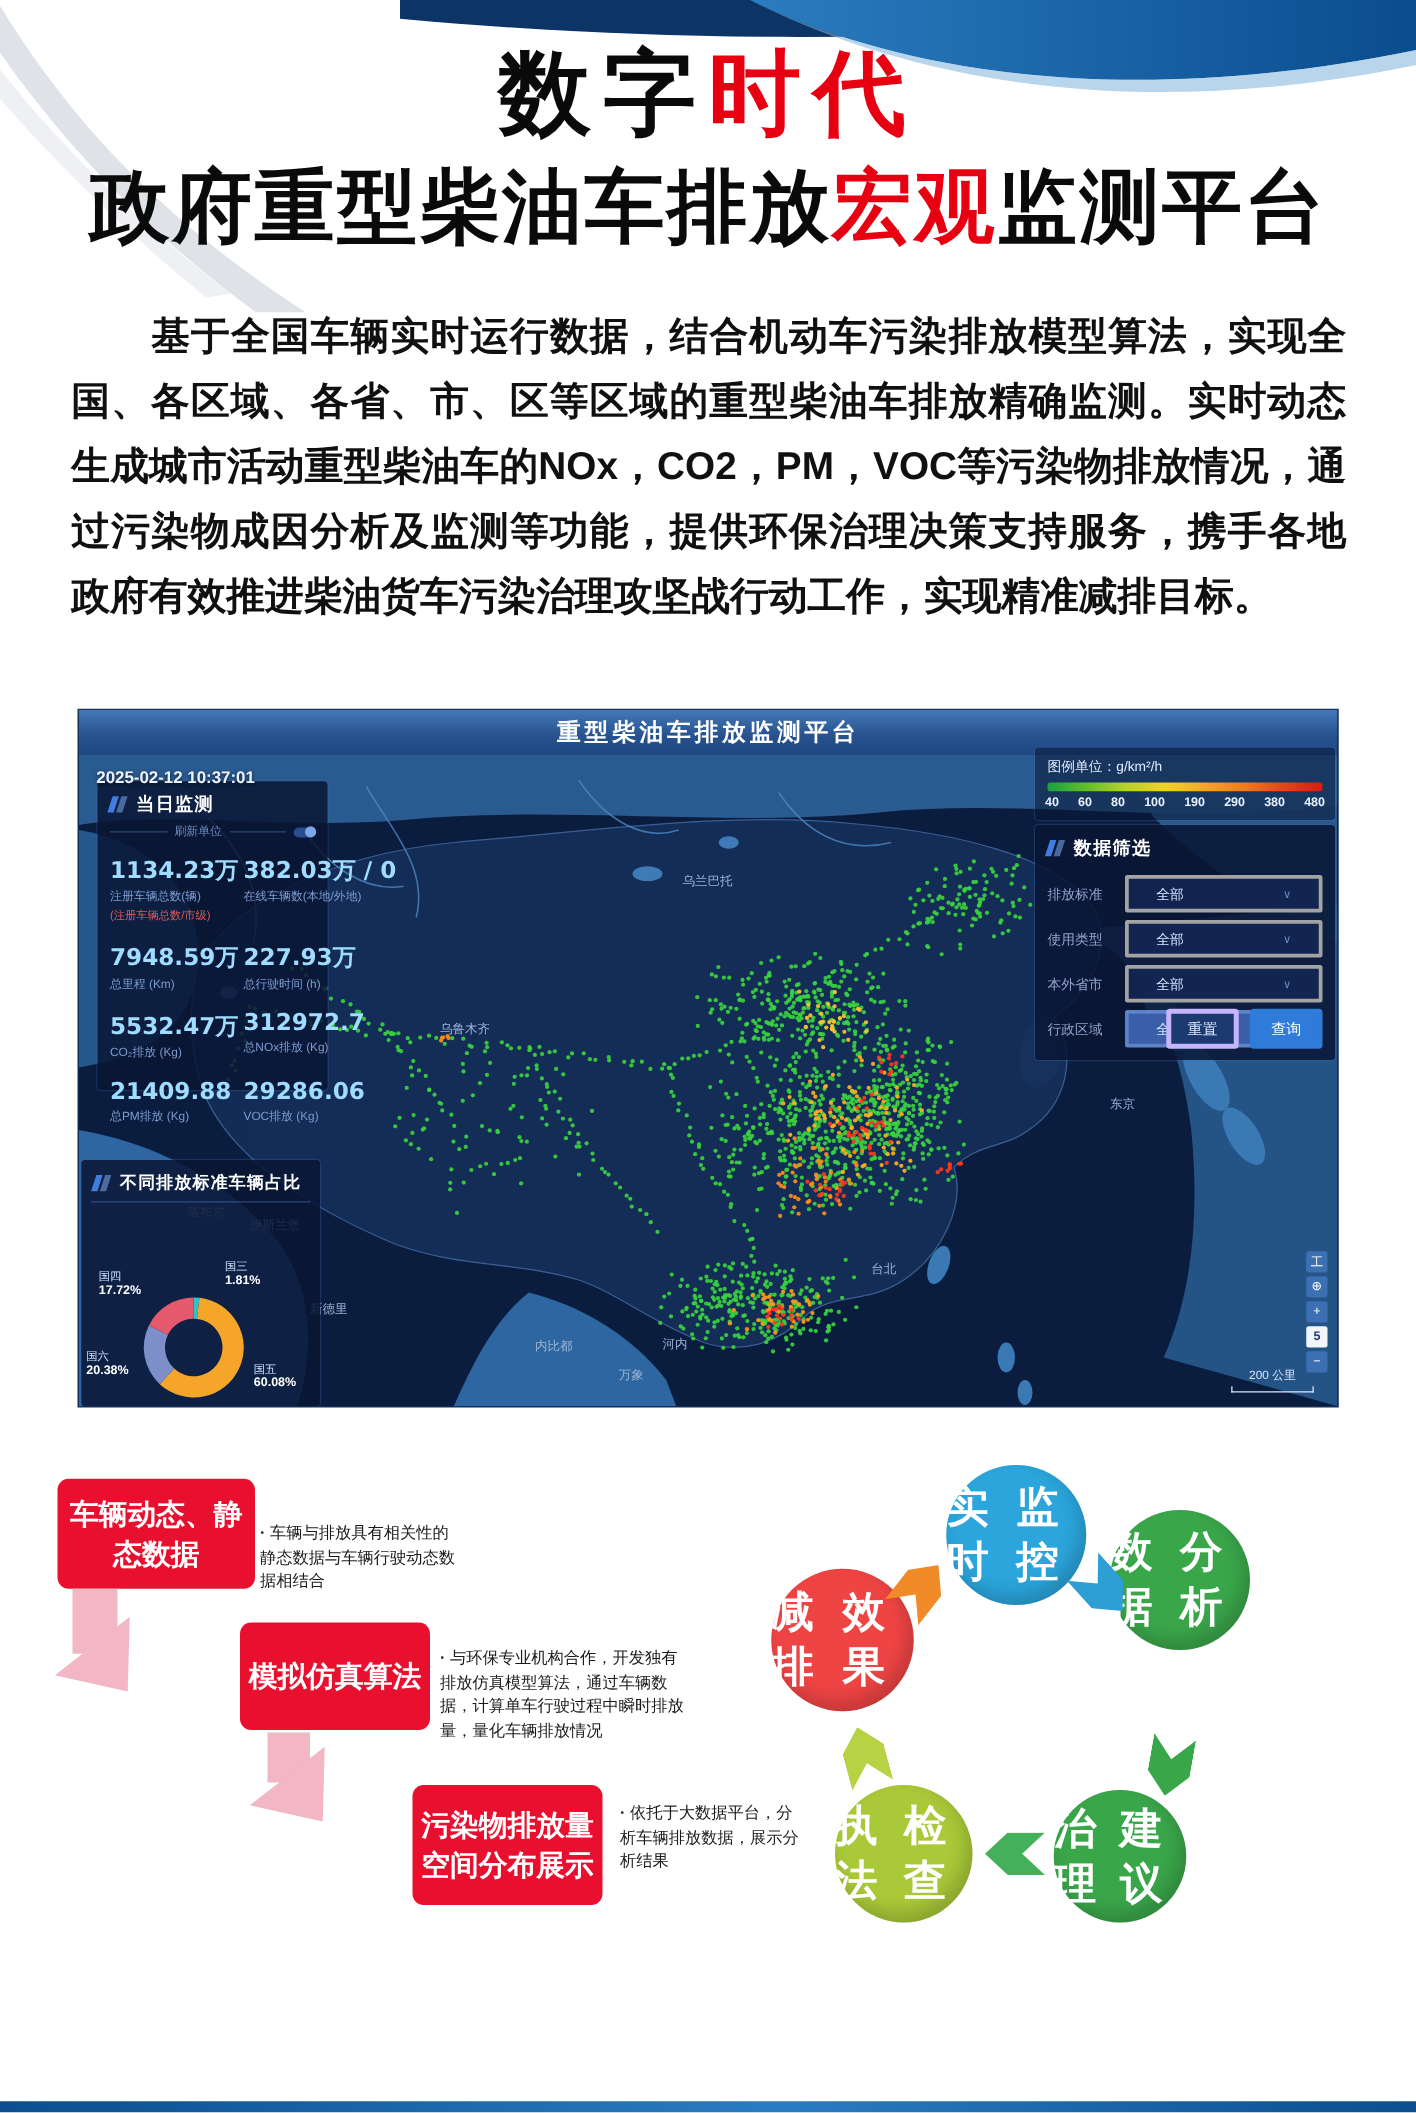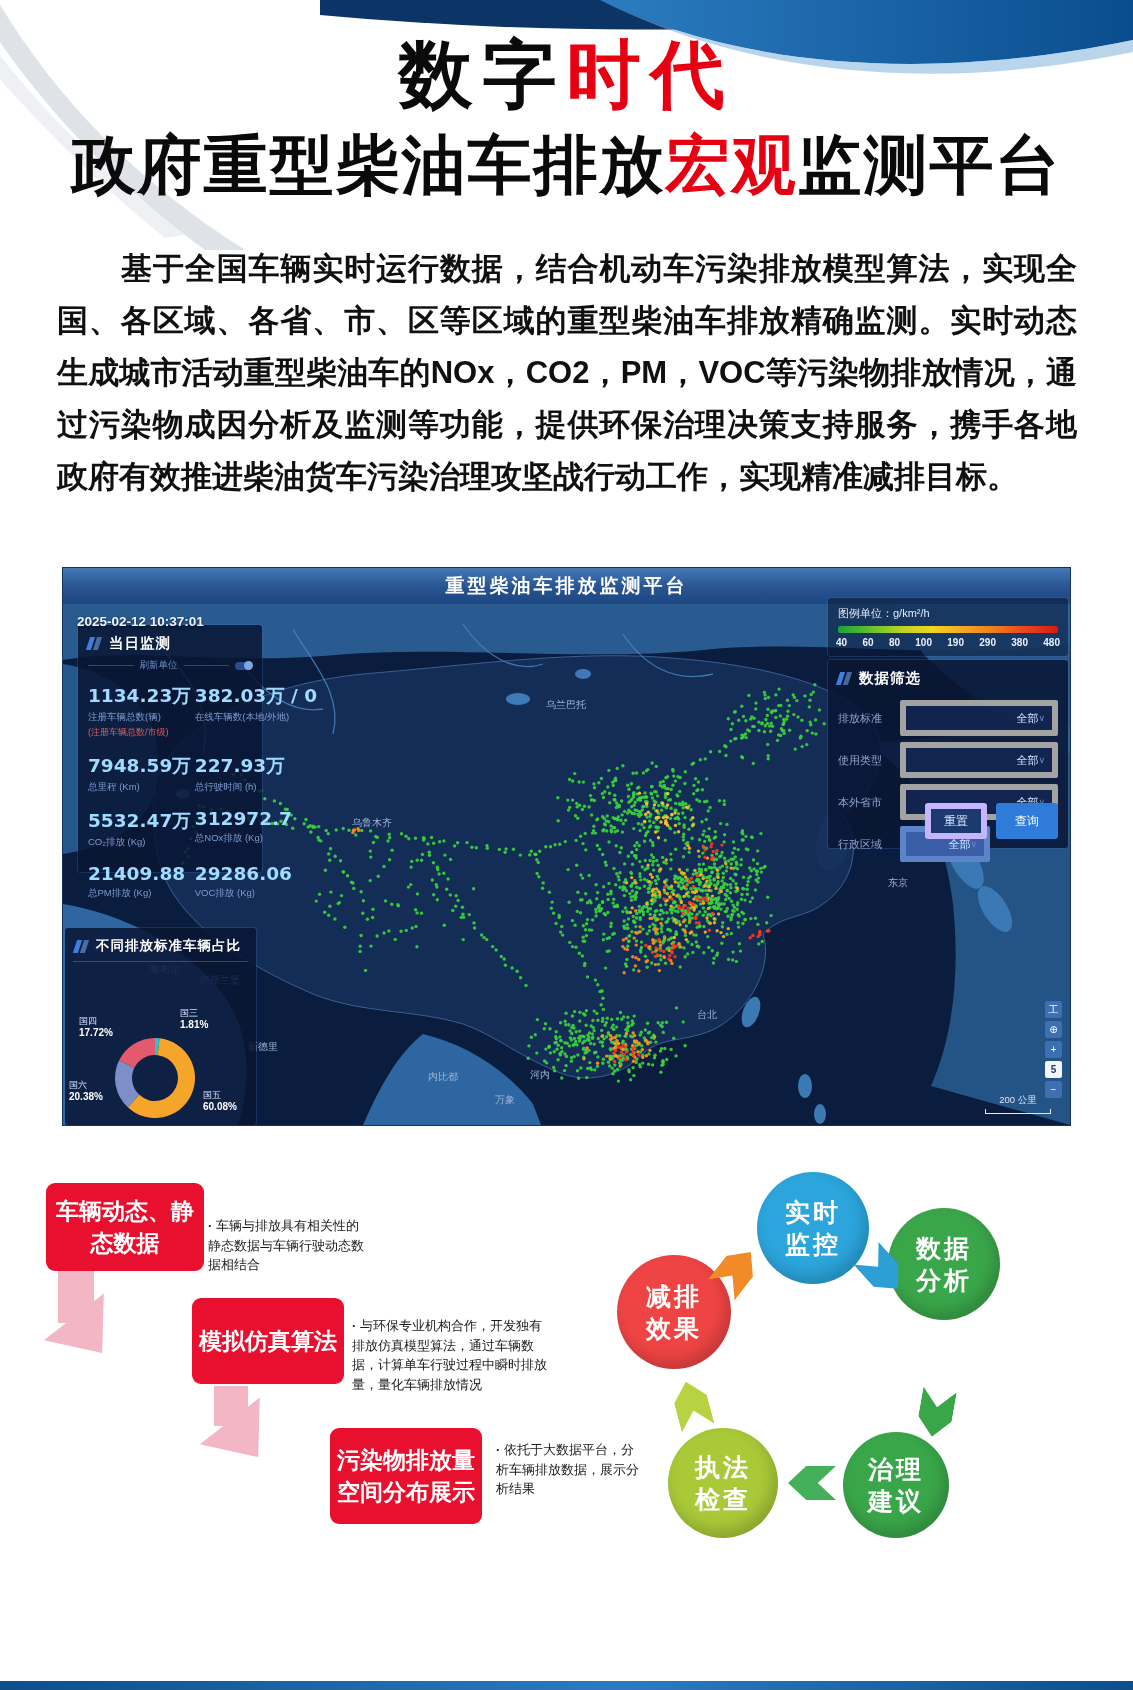--- a/index.html
+++ b/index.html
@@ -44,27 +44,27 @@
   .sl{color:#7d9bd0;font-size:9.5px;margin-top:3px;white-space:nowrap}
   .sr{color:#e05c5c;font-size:9px;margin-top:2px;white-space:nowrap}
 
   .lg-label{padding:8px 10px 5px;color:#e2ebff;font-size:11px}
   .lg-bar{margin:0 10px;height:7px;border-radius:2px;
           background:linear-gradient(90deg,#18a13c,#62bf2c,#b8d224,#f0d51f,#f5a623,#ef7c1c,#e8431c,#d61c10)}
   .lg-ticks{display:flex;justify-content:space-between;margin:4px 8px 0;color:#eaf1ff;font-size:10px;font-weight:600}
 
   .frow{display:flex;align-items:center;margin:6px 10px;gap:8px}
   .flab{color:#8fa3cc;font-size:11px;width:54px;flex:none}
-  .fbox{flex:1;height:24px;background:rgba(18,38,82,.92);border:6px solid #a3a3a3;border-radius:2px;
-        display:flex;align-items:center;justify-content:flex-end;padding:0 7px;color:#d5e5ff;font-size:11px;cursor:pointer}
+  .fbox{flex:1;height:24px;background:rgba(18,38,82,.92);border:3px solid #a3a3a3;border-radius:2px;
+        display:flex;align-items:center;justify-content:space-between;padding:0 22px;color:#d5e5ff;font-size:11px;cursor:pointer}
   .fbox.small{flex:none;width:64px;background:#3a5fa8;border-color:#5d83c9}
   .fchev{color:#6e8cc0;font-size:9px}
   .fbtns{position:absolute;right:10px;bottom:9px;display:flex;gap:9px}
   .btn{height:24px;padding:0 13px;border-radius:3px;font-size:12px;display:flex;align-items:center;
-       color:#dce8ff;background:#1c3a70;border:6px solid #c4b5fd;cursor:pointer}
+       color:#dce8ff;background:#1c3a70;border:4px solid #c4b5fd;cursor:pointer}
   .btn.primary{background:#2f7bd9;border-color:#2f7bd9;color:#fff}
 
   .dlab{position:absolute;color:#cfe0ff;font-size:9px;line-height:11px;white-space:nowrap}
   .dlab b{color:#fff;font-size:10px}
   #donut-svg{position:absolute;left:5px;top:92px}
 
   .tools{position:absolute;left:982px;top:433px;display:flex;flex-direction:column;gap:3px;z-index:6}
   .tool{width:17px;height:17px;background:#3c70b2;border-radius:2px;color:#fff;font-size:10px;
         display:flex;align-items:center;justify-content:center;cursor:pointer}
   .tool.white{background:#f2f6fb;color:#1c3a70;font-weight:700}
@@ -78,22 +78,22 @@
   .b2{left:192px;top:1298px;width:152px;height:86px}
   .b3{left:330px;top:1428px;width:152px;height:96px}
   .note{position:absolute;font-size:13px;color:#1a1a1a;line-height:1.5}
   .note::before{content:"· ";font-weight:700}
   .n1{left:208px;top:1216px;width:160px}
   .n2{left:352px;top:1316px;width:198px}
   .n3{left:496px;top:1440px;width:150px}
   .pbar{position:absolute;background:#f2b6c4}
   .phead{position:absolute;width:0;height:0;border-left:38px solid transparent;border-right:38px solid transparent;border-top:46px solid #f2b6c4}
 
-  .circ{position:absolute;border-radius:50%;color:#fff;font-weight:700;font-size:25px;
-        display:flex;flex-direction:column;align-items:center;justify-content:center;line-height:1.3;letter-spacing:3px;
+  .circ{position:absolute;border-radius:50%;color:#fff;font-weight:700;font-size:34px;
+        display:flex;flex-direction:row;align-items:center;justify-content:center;line-height:1.3;letter-spacing:3px;
         box-shadow:inset -5px -8px 14px rgba(0,0,0,.18)}
   .chev{position:absolute;width:48px;height:34px;clip-path:polygon(0 0,62% 0,100% 50%,62% 100%,0 100%,38% 50%)}
 
   .bstrip{position:absolute;left:0;bottom:0;width:100%;height:9px;background:linear-gradient(90deg,#0b4f8f,#2a7cc2 55%,#0b4f8f)}
 </style>
 </head>
 <body>
 
 <svg id="deco" width="1133" height="250">
   <defs>

